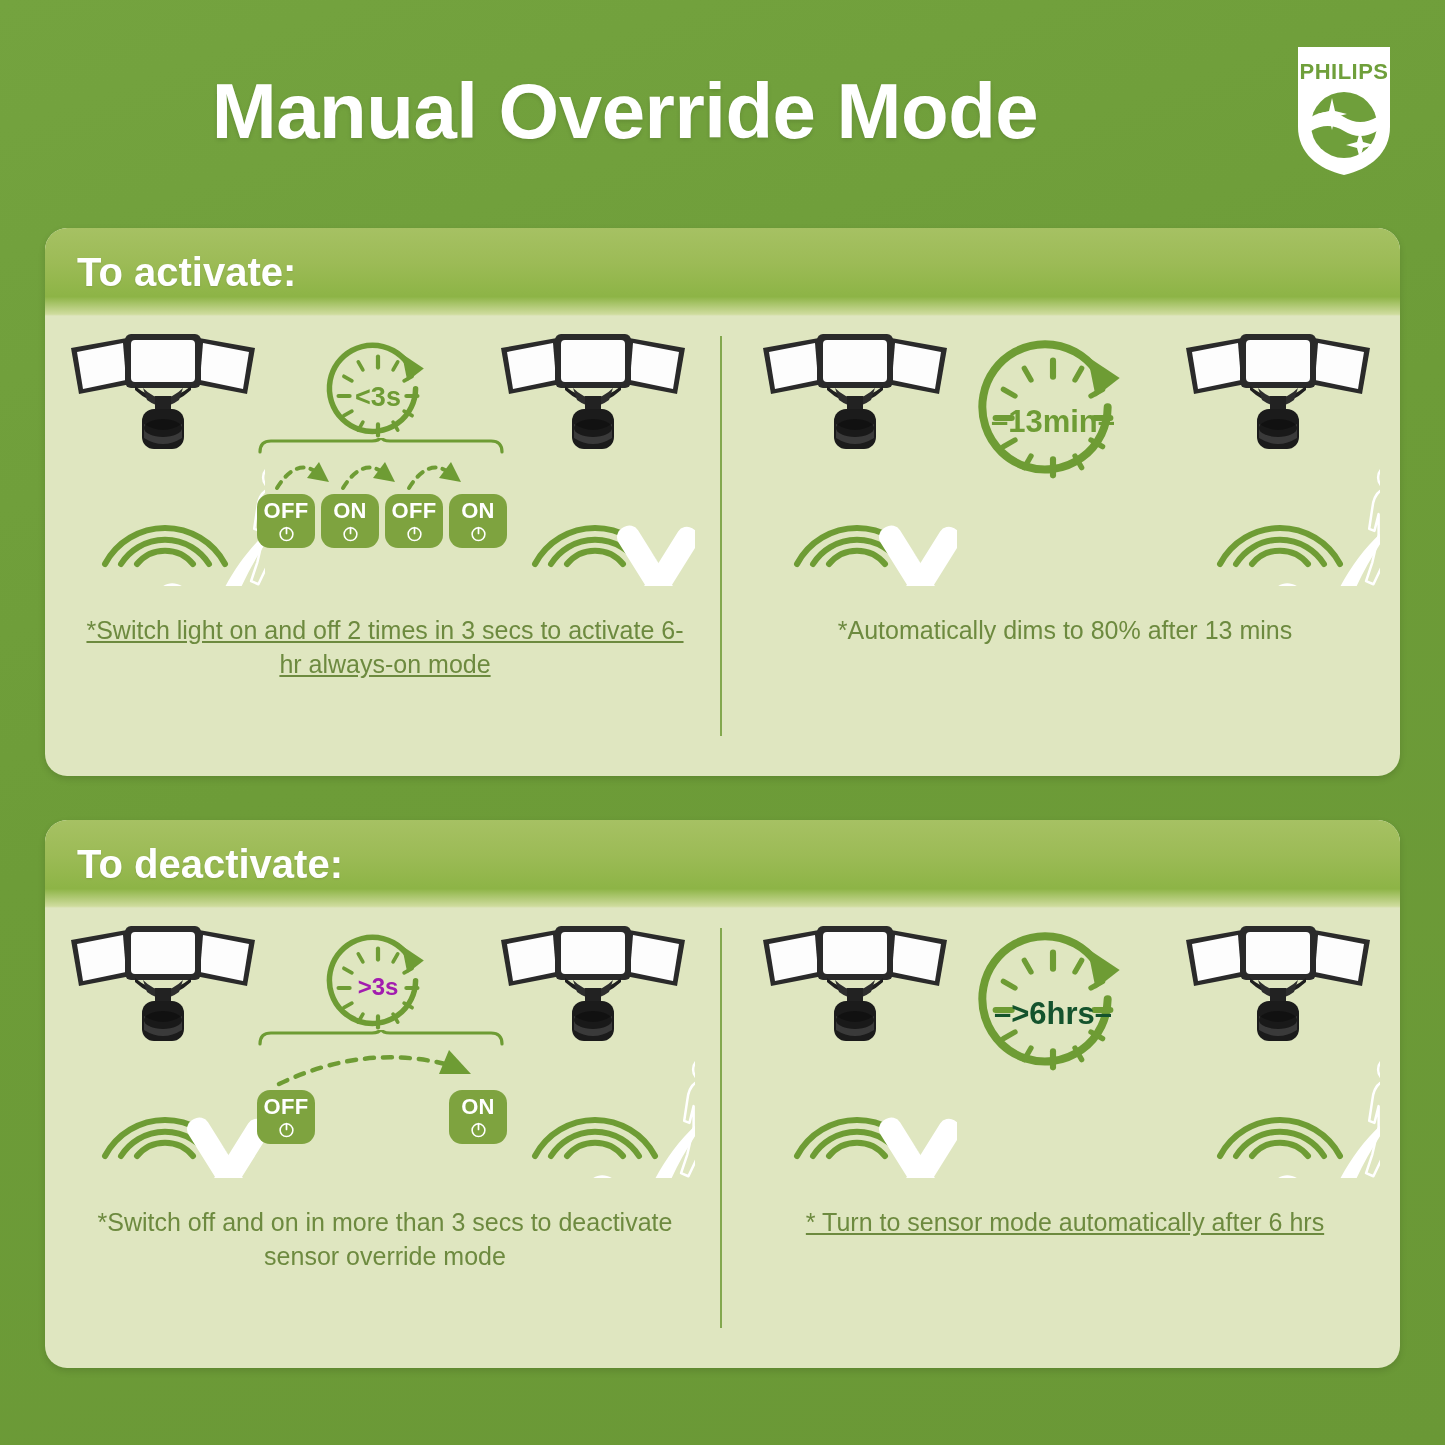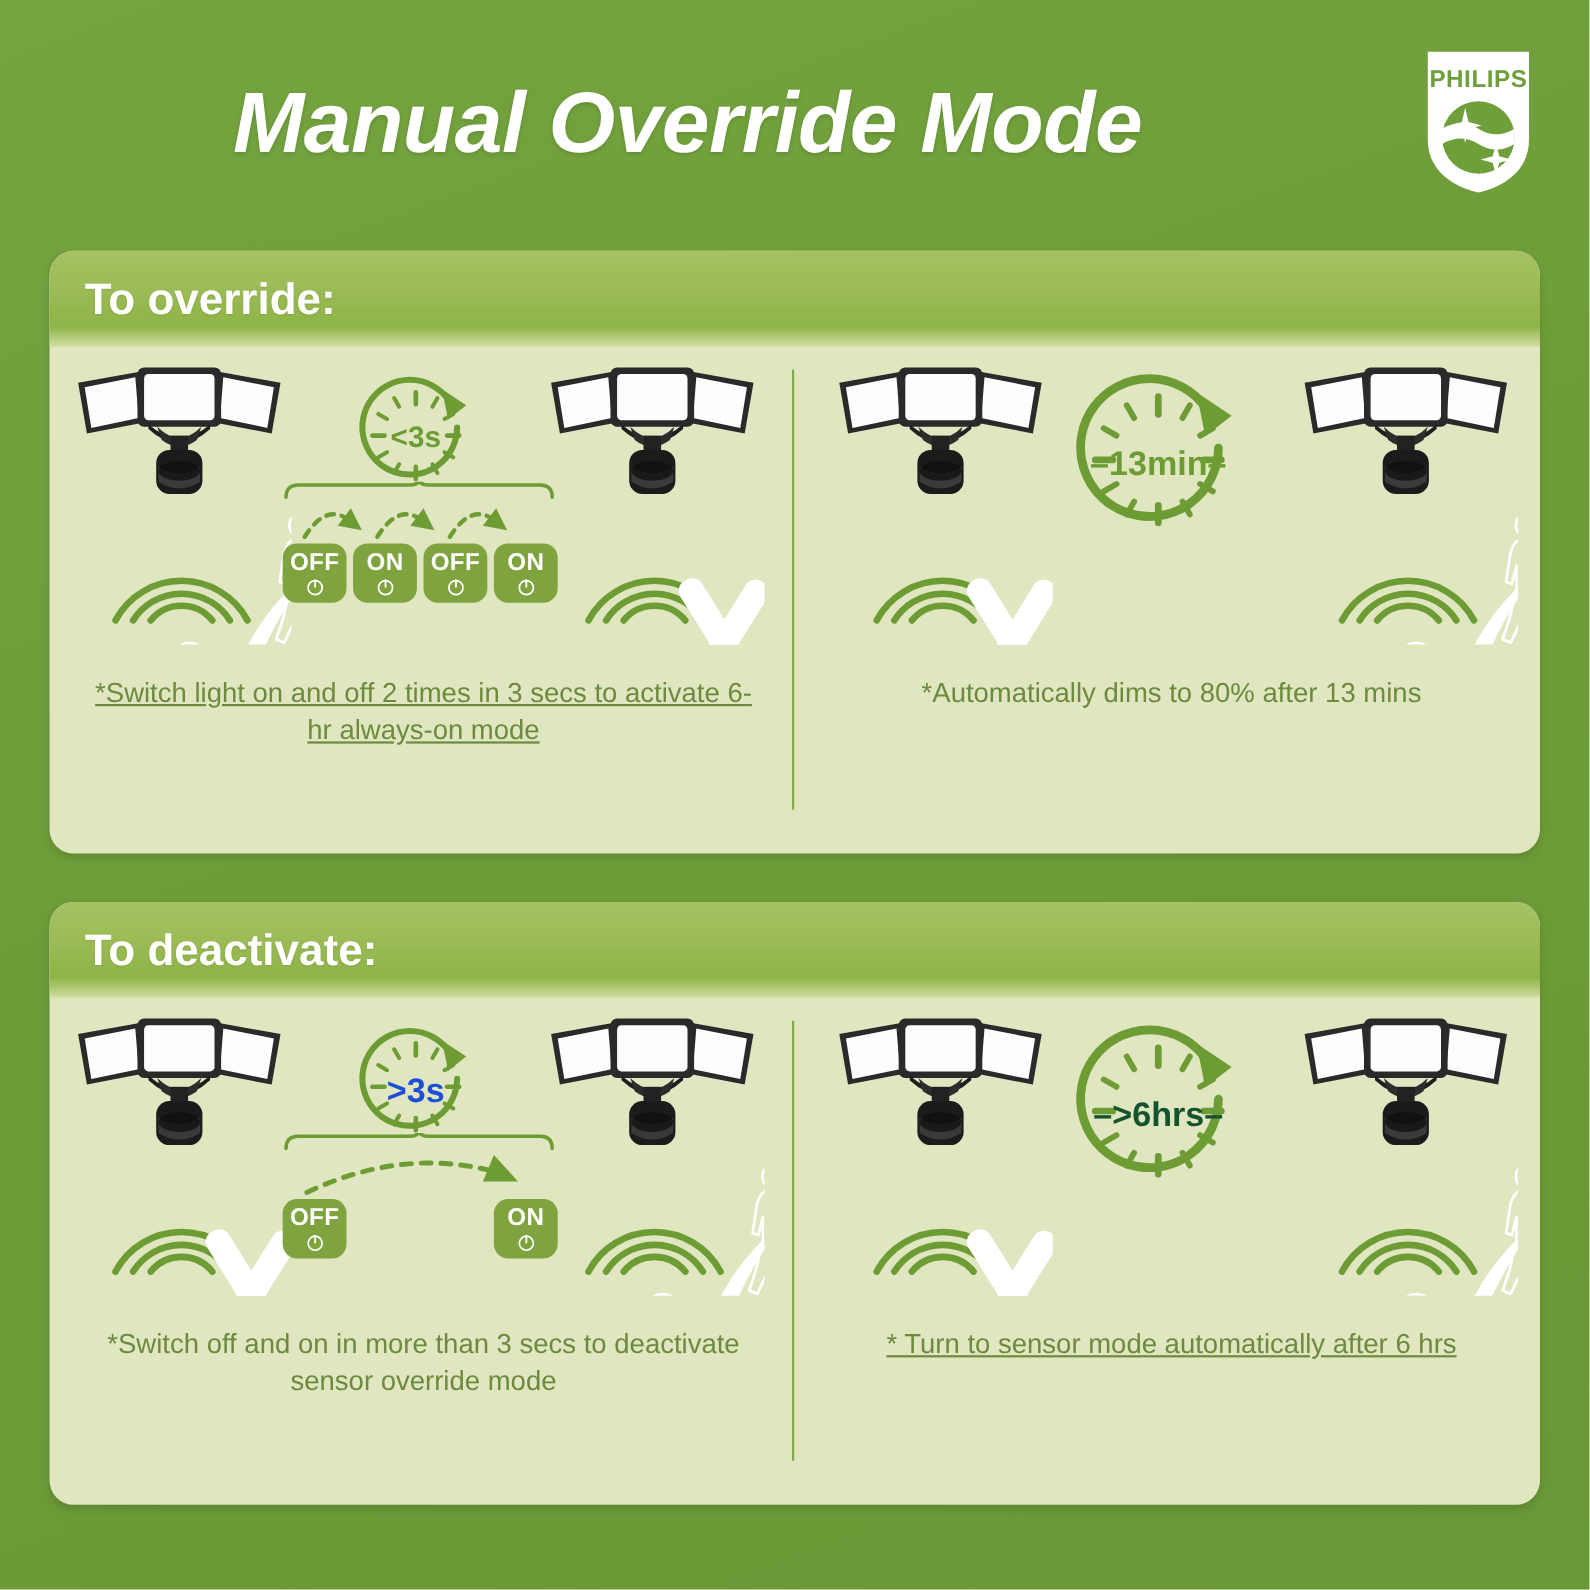--- a/index.html
+++ b/index.html
@@ -12,21 +12,20 @@
   .page{position:relative;width:1445px;height:1445px;}
 
   
   .title{
     position:absolute;left:0;top:72px;width:1250px;
     text-align:center;
     color:#ffffff;
     font-size:78px;font-weight:bold;letter-spacing:-0.5px;
     line-height:1;
     text-shadow:0 2px 4px rgba(0,0,0,.12);
-    font-style:italic;
   }
   .logo{
     position:absolute;left:1294px;top:43px;width:100px;height:135px;
   }
 
   
   .panel{
     position:absolute;left:45px;width:1355px;
     border-radius:22px;
     background:#dfe6c0;
@@ -184,21 +183,21 @@
         <circle cx="50" cy="82" r="33" fill="#6f9f3b"></circle>
         <path d="M17 74 Q34 64 50 74 Q66 84 83 74 L83 88 Q66 98 50 88 Q34 78 17 88 Z" fill="#ffffff"></path>
         <path d="M38 55 L41 68 L53 71 L41 74 L38 87 L35 74 L23 71 L35 68 Z" fill="#ffffff"></path>
         <path d="M66 88 L69 99 L80 102 L69 105 L66 116 L63 105 L52 102 L63 99 Z" fill="#ffffff"></path>
       </g>
     </svg>
   </div>
 
   <div class="panel panel-a">
     <div class="panel-head">
-      <div class="panel-head-label">To override:</div>
+      <div class="panel-head-label">To activate:</div>
     </div>
     <div class="panel-body">
 
       <div class="vdivider"></div>
 
       <div class="fixture" style="left:20px;top:8px;">
         <svg>
             <use href="#sym-fixture"></use>
           </svg>
       </div>
@@ -375,21 +374,21 @@
               <use href="#sym-cross"></use>
             </g>
         </svg>
       </div>
 
       <div class="clock" style="left:278px;top:25px;width:110px;height:110px;">
         <svg viewBox="0 0 120 120">
             <use href="#sym-clock"></use>
           </svg>
       </div>
-      <div class="caption" style="left:278px;top:63px;width:110px;font-size:31px;font-weight:bold;color:#1d4ed8;">&gt;3s</div>
+      <div class="caption" style="left:278px;top:63px;width:110px;font-size:24px;font-weight:bold;color:#a21caf;">&gt;3s</div>
 
       <div class="brace" style="left:212px;top:122px;width:248px;height:16px;">
         <svg viewBox="0 0 248 16" preserveAspectRatio="none">
           <path d="M3 14 Q3 3 14 3 L115 3 Q124 3 124 -3 Q124 3 133 3 L234 3 Q245 3 245 14" fill="none" stroke="#6e9c34" stroke-width="3.2" stroke-linecap="round"></path>
         </svg>
       </div>
       <div class="dasharrows" style="left:212px;top:132px;width:248px;height:52px;">
         <svg viewBox="0 0 248 52">
           <path d="M22 44 Q110 2 196 26" fill="none" stroke="#6e9c34" stroke-width="4.5" stroke-linecap="round" stroke-dasharray="9 9"></path>
           <path d="M192 10 L214 34 L182 34 Z" fill="#6e9c34"></path>

